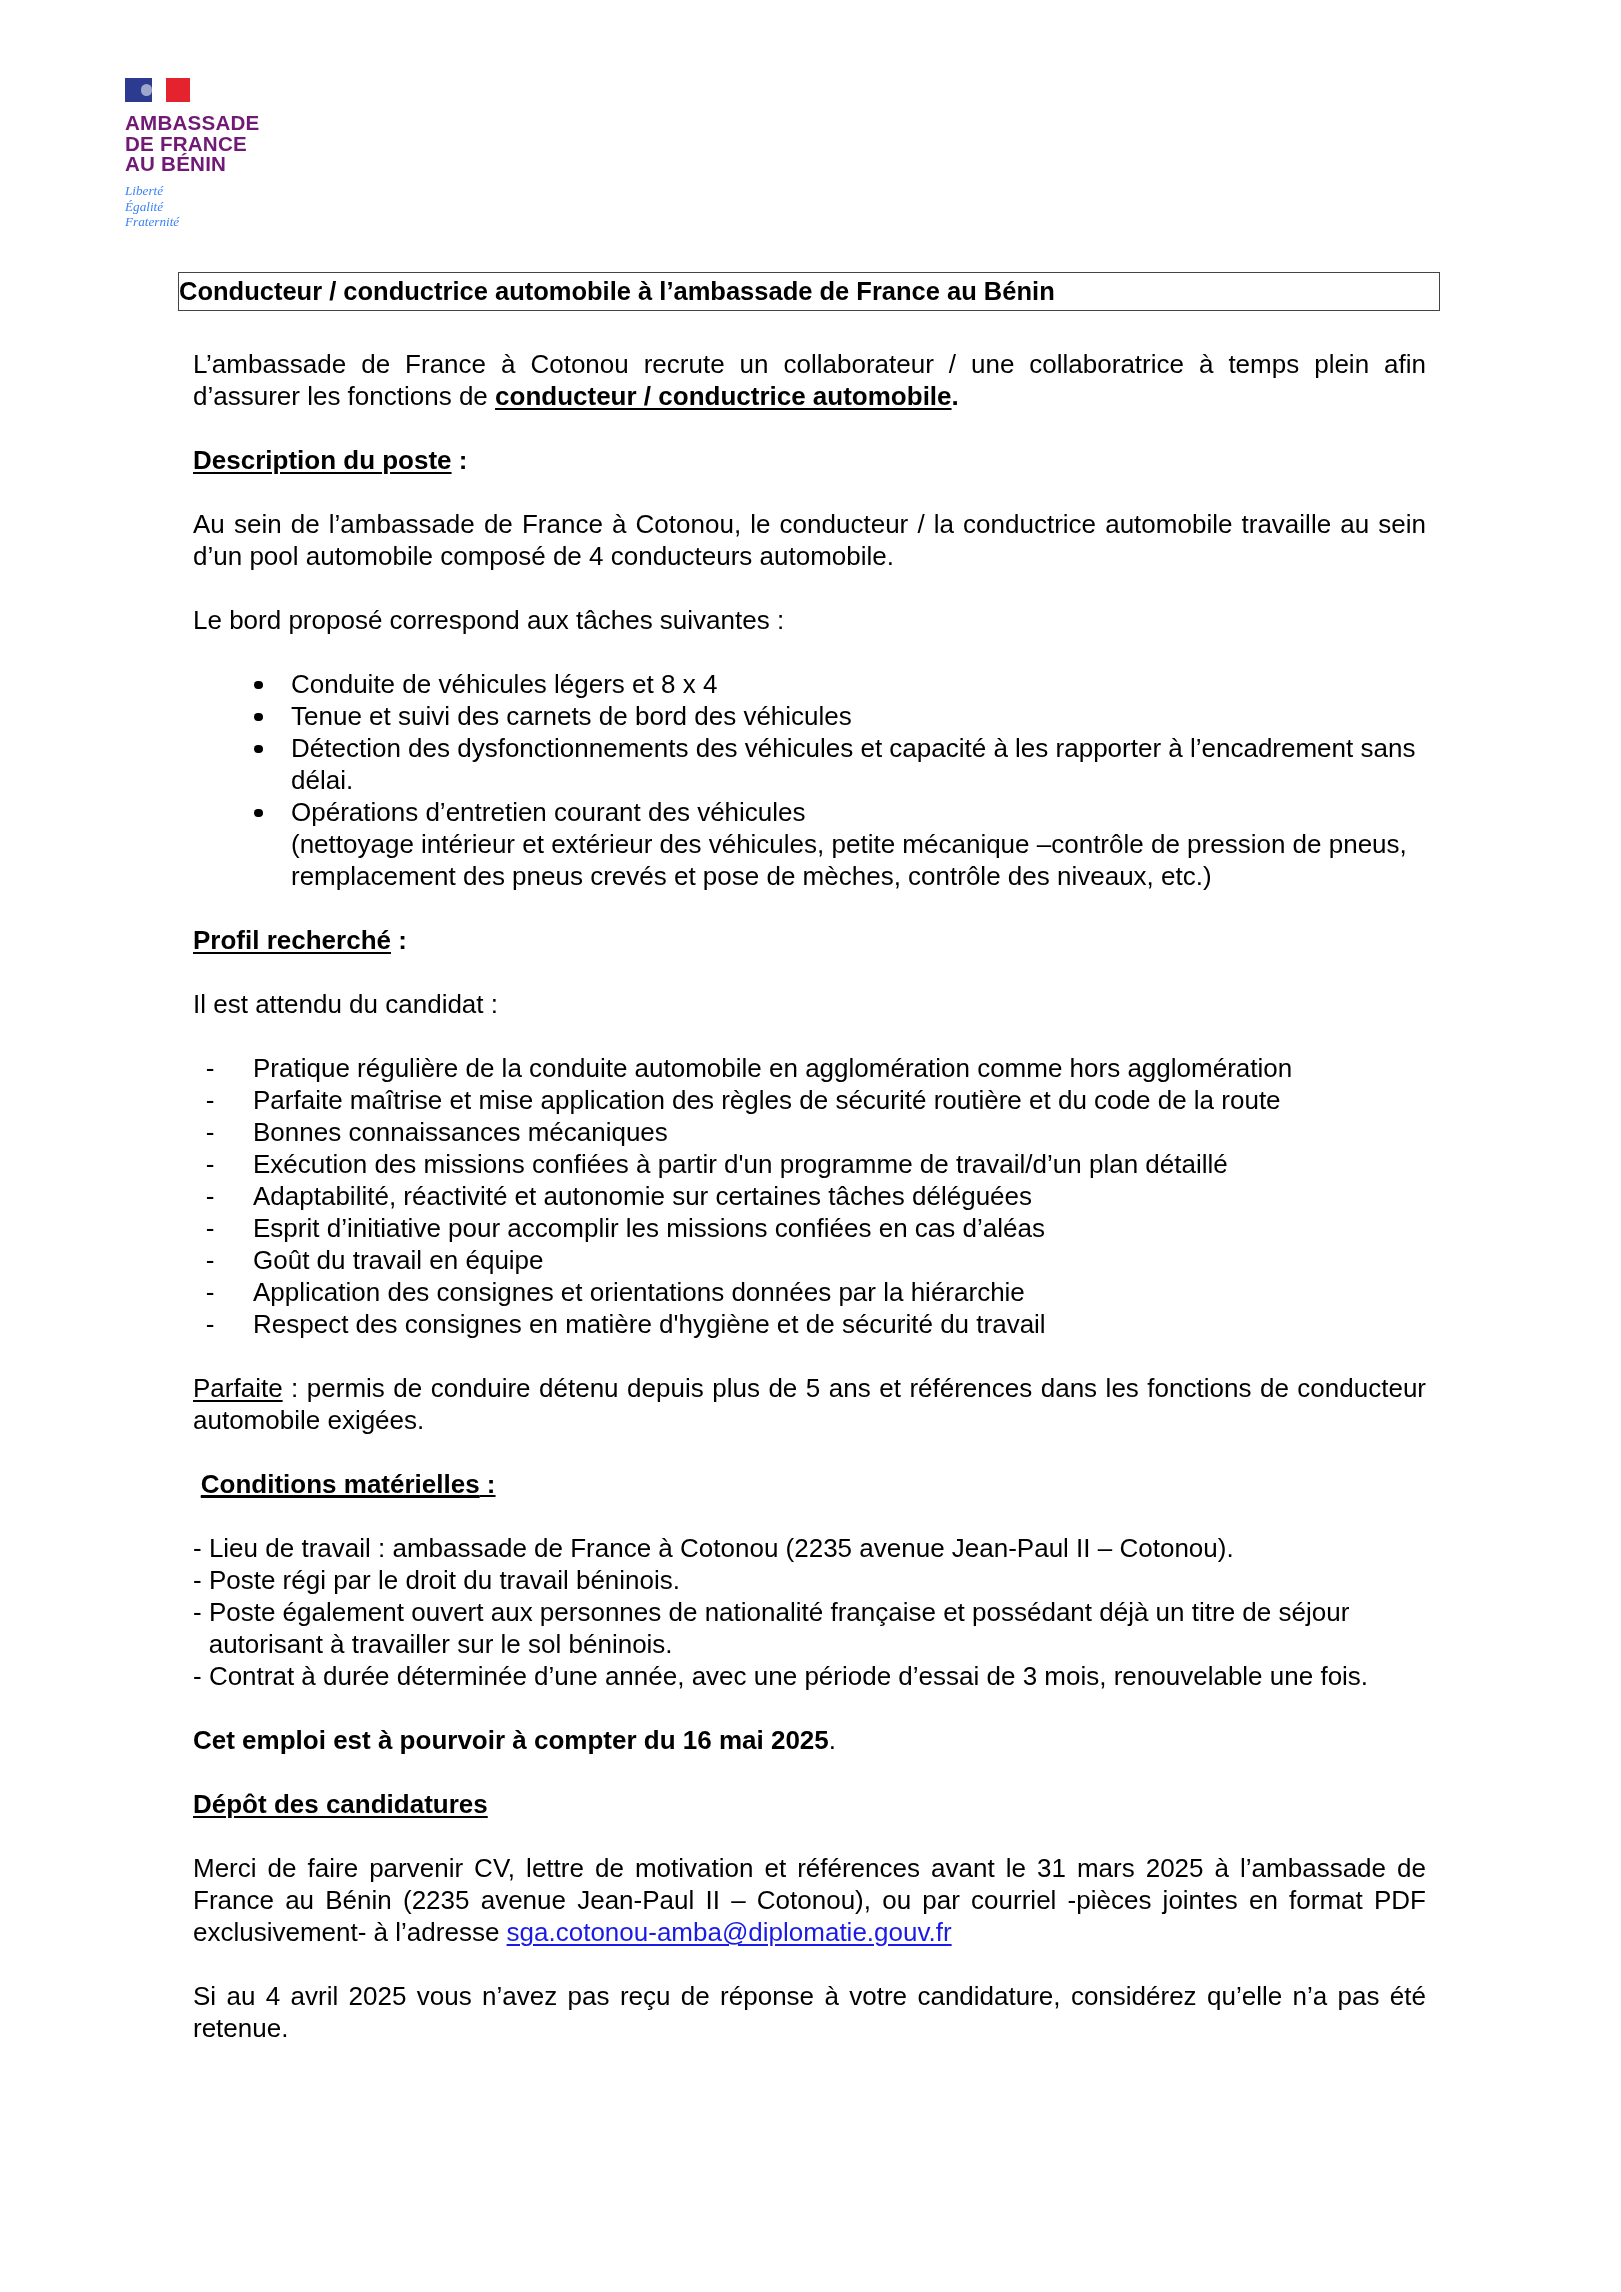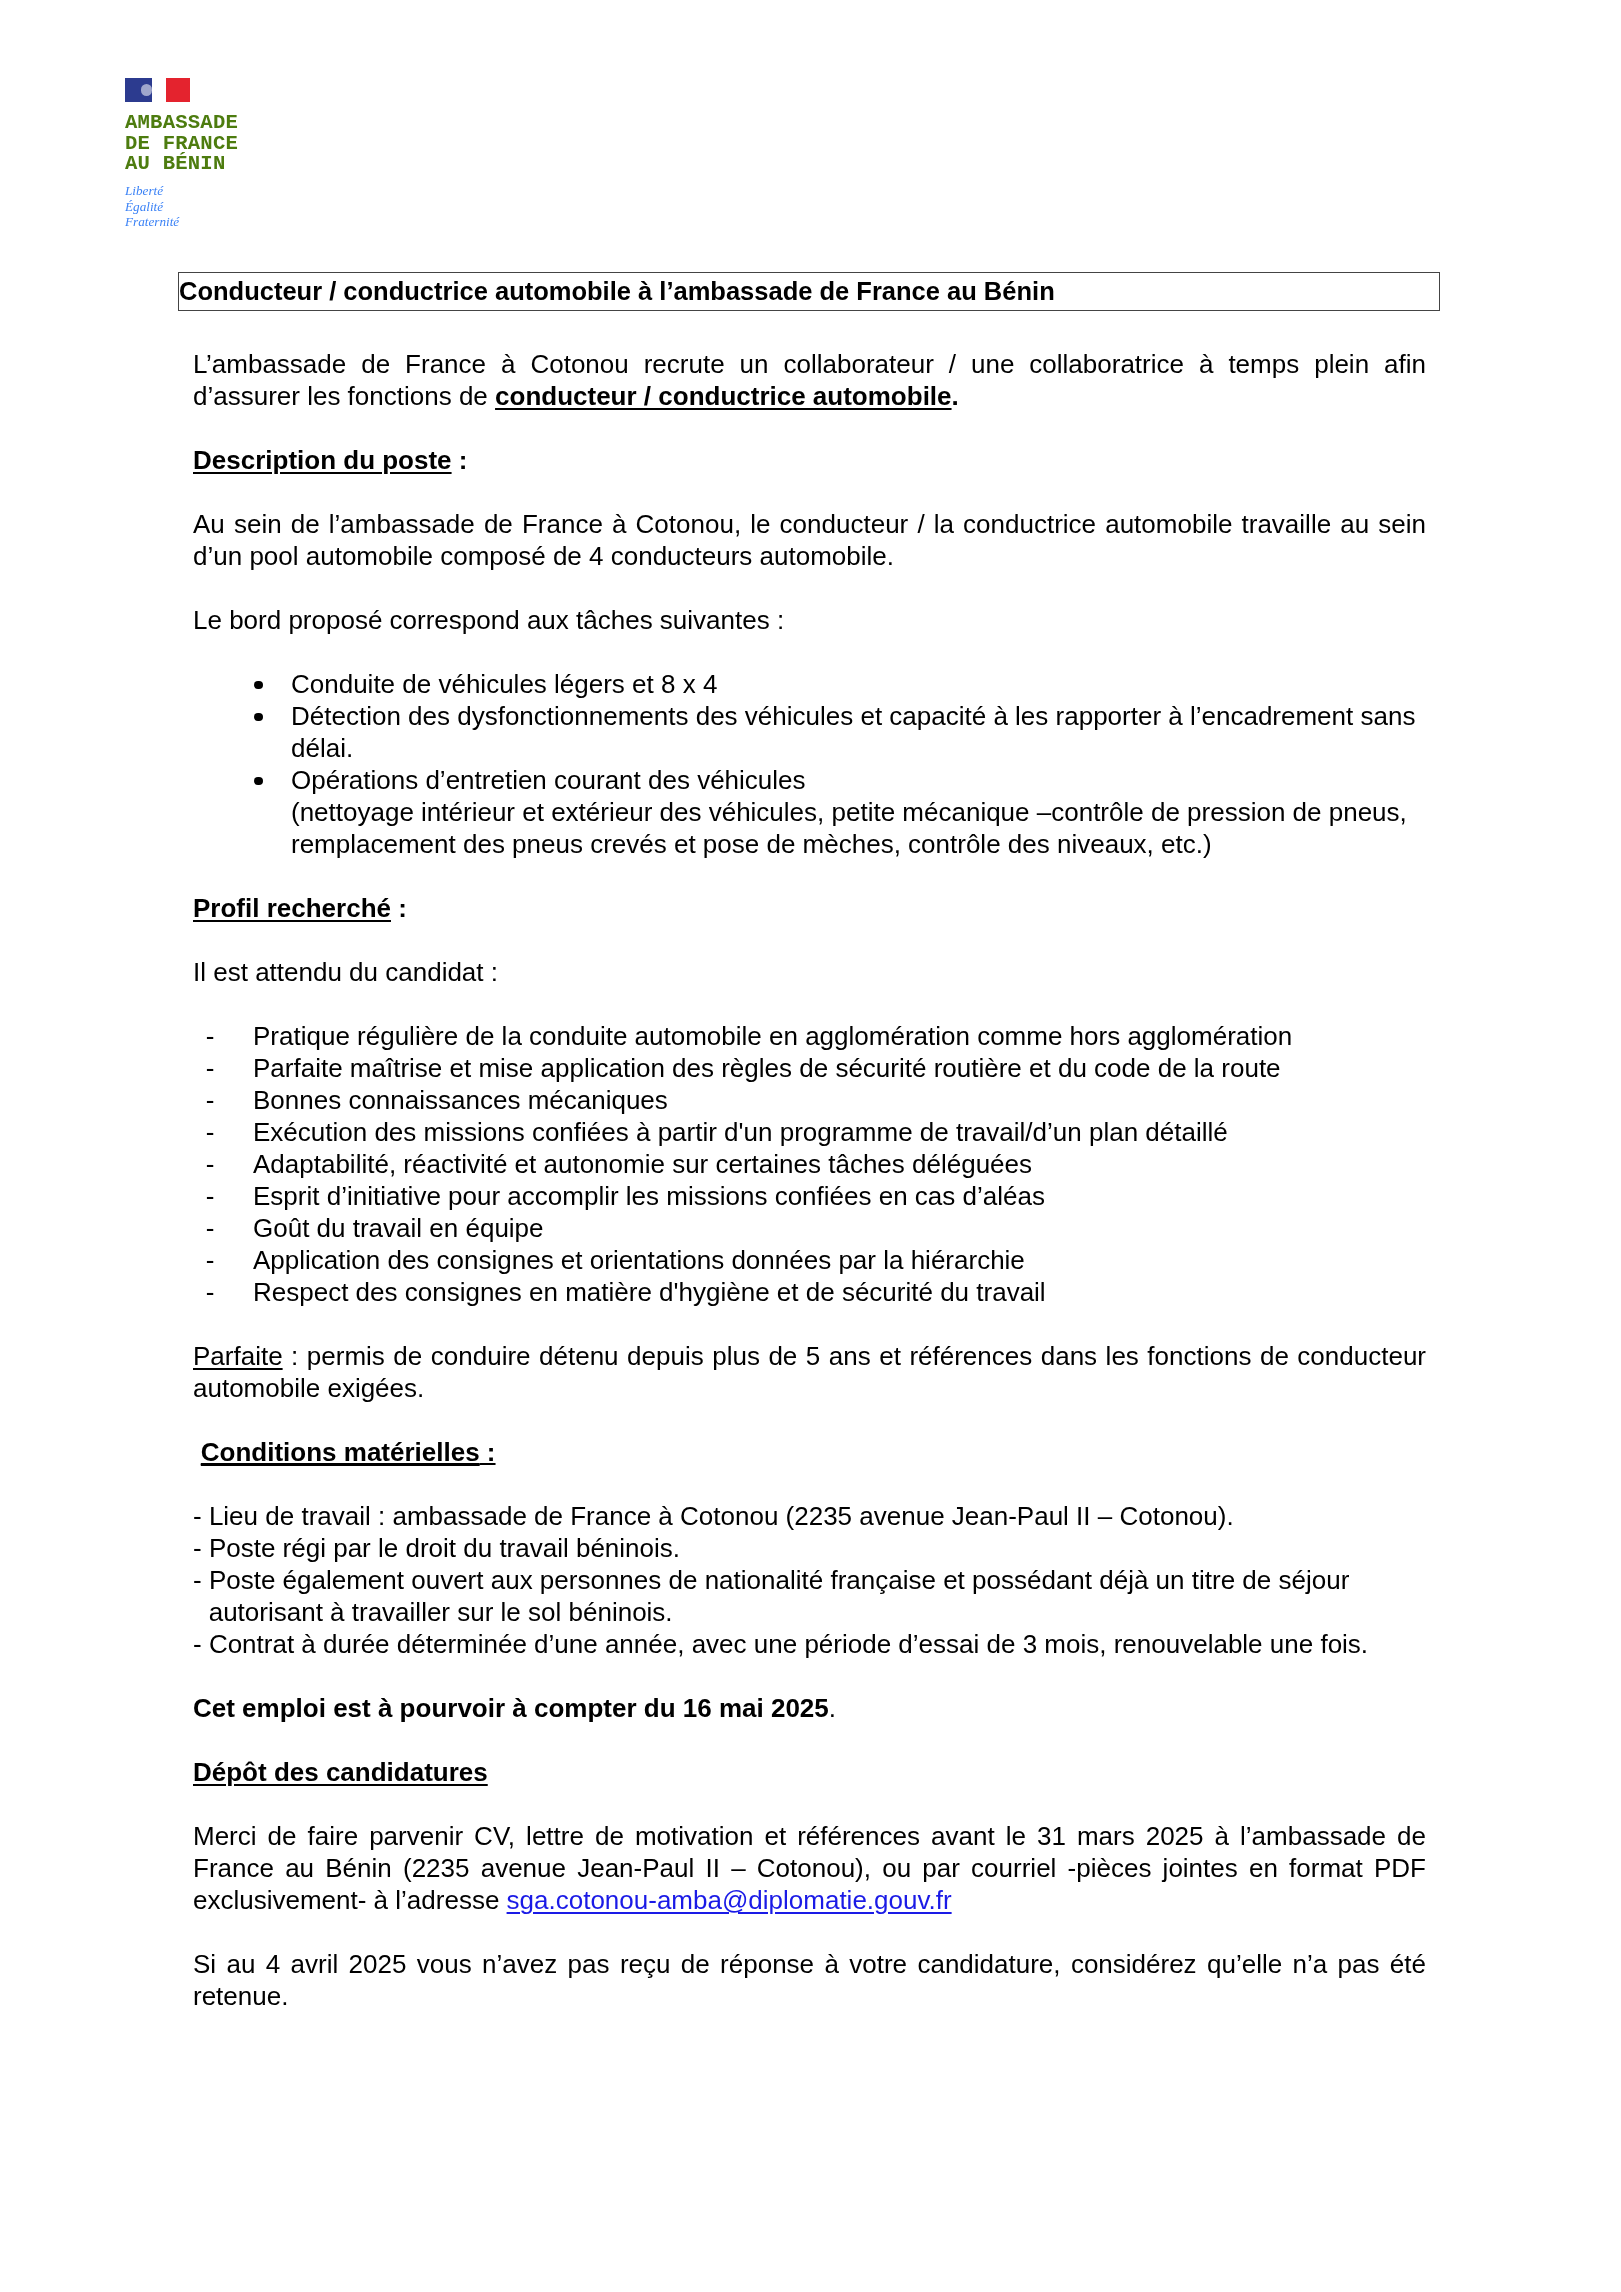--- a/index.html
+++ b/index.html
@@ -5,21 +5,21 @@
   html, body { margin: 0; padding: 0; background: #ffffff; }
   body { width: 1621px; height: 2293px; position: relative; overflow: hidden; color: #000; font-family: "Liberation Sans", sans-serif; }
 
   
   .logo { position: absolute; left: 125px; top: 78px; width: 196px; }
   .flag { position: relative; width: 65px; height: 23.5px; }
   .flag .blue { position: absolute; left: 0; top: 0; width: 27.4px; height: 23.5px; background: #2c3b8f; }
   .flag .gap { position: absolute; left: 27.4px; top: 0; width: 13.7px; height: 23.5px; background: #fff; border-radius: 0 7.8px 7.8px 0; }
   .flag .red { position: absolute; left: 41px; top: 0; width: 23.5px; height: 23.5px; background: #e4232e; }
   .flag .profile { position: absolute; left: 15.7px; top: 5.9px; width: 11.8px; height: 11.8px; border-radius: 50%; background: #fff; opacity: .55; }
-  .logo-name { margin-top: 11.8px; font-family: Liberation Mono, monospace; font-weight: bold; font-size: 20.6px; line-height: 20.6px; letter-spacing: 0.2px; color: #4d7c0f; }
+  .logo-name { margin-top: 11.8px; font-family: Liberation Sans, sans-serif; font-weight: bold; font-size: 20.6px; line-height: 20.6px; letter-spacing: 0.2px; color: #701a75; }
   .logo-motto { margin-top: 7.8px; font-family: "Liberation Serif", serif; font-style: italic; font-size: 13.2px; line-height: 15.7px; color: #3b82f6; }
 
   
   .title-box { position: absolute; left: 178px; top: 272px; width: 1262px; height: 39px; border: 1.5px solid #444; box-sizing: border-box; display: flex; align-items: center; }
   .title-box span { font-weight: bold; font-size: 25.5px; line-height: 29px; }
 
   
   .body { position: absolute; left: 193px; top: 348px; width: 1233px; font-size: 26px; line-height: 32px; }
   .p { margin: 0; }
   .justify { text-align: justify; }
@@ -82,20 +82,21 @@
   <p class="p justify">Au sein de l’ambassade de France à Cotonou, le conducteur / la conductrice automobile travaille au sein d’un pool automobile composé de 4 conducteurs automobile.</p>
 
   <div class="blank"></div>
 
   <p class="p">Le bord proposé correspond aux tâches suivantes :</p>
 
   <div class="blank"></div>
 
   <ul class="bullets">
     <li><span class="dot"></span><span>Conduite de véhicules légers et 8 x 4</span></li>
+    <li><span class="dot"></span><span>Tenue et suivi des carnets de bord des véhicules</span></li>
     <li><span class="dot"></span><span>Détection des dysfonctionnements des véhicules et capacité à les rapporter à l’encadrement sans délai.</span></li>
     <li><span class="dot"></span><span>Opérations d’entretien courant des véhicules</span><br><span>(nettoyage intérieur et extérieur des véhicules, petite mécanique –contrôle de pression de pneus, remplacement des pneus crevés et pose de mèches, contrôle des niveaux, etc.)</span></li>
   </ul>
 
   <div class="blank"></div>
 
   <p class="p heading"><span class="u">Profil recherché</span><span> :</span></p>
 
   <div class="blank"></div>
 

